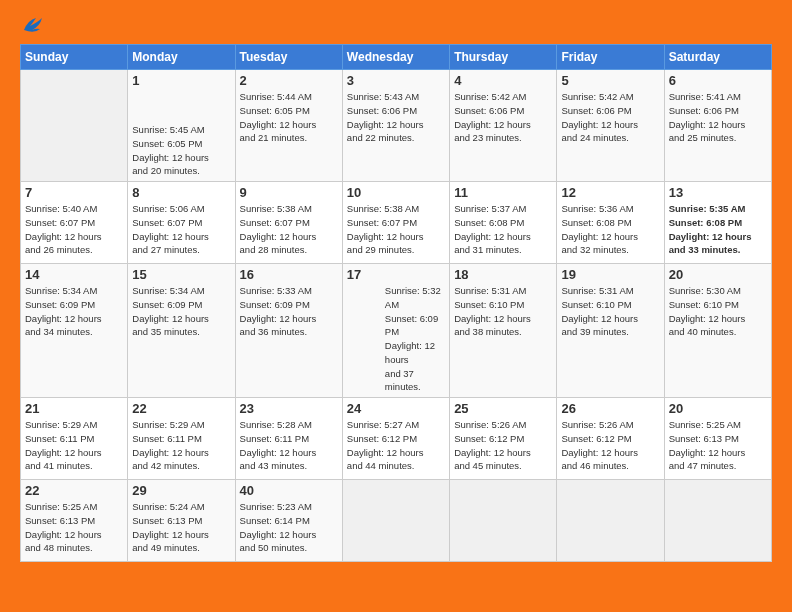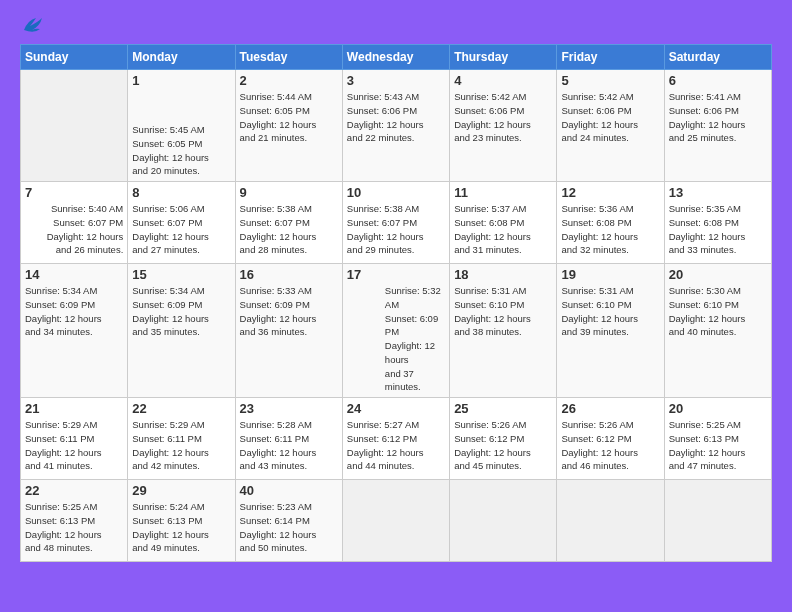--- a/index.html
+++ b/index.html
@@ -7,21 +7,21 @@
       font-family: Arial, sans-serif;
       background: #fff;
       width: 792px;
       height: 612px;
       overflow: hidden;
     }
     .page {
       width: 792px;
       height: 612px;
       padding: 16px 20px 10px 20px;
-      background: #8b5cf6;
+      background: #f97316;
     }
     .header {
       display: flex;
       justify-content: space-between;
       align-items: flex-start;
       margin-bottom: 10px;
     }
     .logo {
       display: flex;
       flex-direction: column;
@@ -175,21 +175,21 @@
             <span class="day-num">6</span>
             <div class="day-info" style="white-space: pre-line;">Sunrise: 5:41 AM
 Sunset: 6:06 PM
 Daylight: 12 hours
 and 25 minutes.</div>
           </td>
         </tr>
         <tr>
           <td>
             <span class="day-num">7</span>
-            <div class="day-info" style="white-space: pre-line; text-align: right;">Sunrise: 5:40 AM
+            <div class="day-info" style="white-space: pre-line;">Sunrise: 5:40 AM
 Sunset: 6:07 PM
 Daylight: 12 hours
 and 26 minutes.</div>
           </td>
           <td>
             <span class="day-num">8</span>
             <div class="day-info" style="white-space: pre-line;">Sunrise: 5:06 AM
 Sunset: 6:07 PM
 Daylight: 12 hours
 and 27 minutes.</div>
@@ -217,21 +217,21 @@
           </td>
           <td>
             <span class="day-num">12</span>
             <div class="day-info" style="white-space: pre-line;">Sunrise: 5:36 AM
 Sunset: 6:08 PM
 Daylight: 12 hours
 and 32 minutes.</div>
           </td>
           <td>
             <span class="day-num">13</span>
-            <div class="day-info" style="white-space: pre-line;">Sunrise: 5:35 AM
+            <div class="day-info" style="white-space: pre-line; font-weight: bold;">Sunrise: 5:35 AM
 Sunset: 6:08 PM
 Daylight: 12 hours
 and 33 minutes.</div>
           </td>
         </tr>
         <tr>
           <td>
             <span class="day-num">14</span>
             <div class="day-info" style="white-space: pre-line;">Sunrise: 5:34 AM
 Sunset: 6:09 PM

